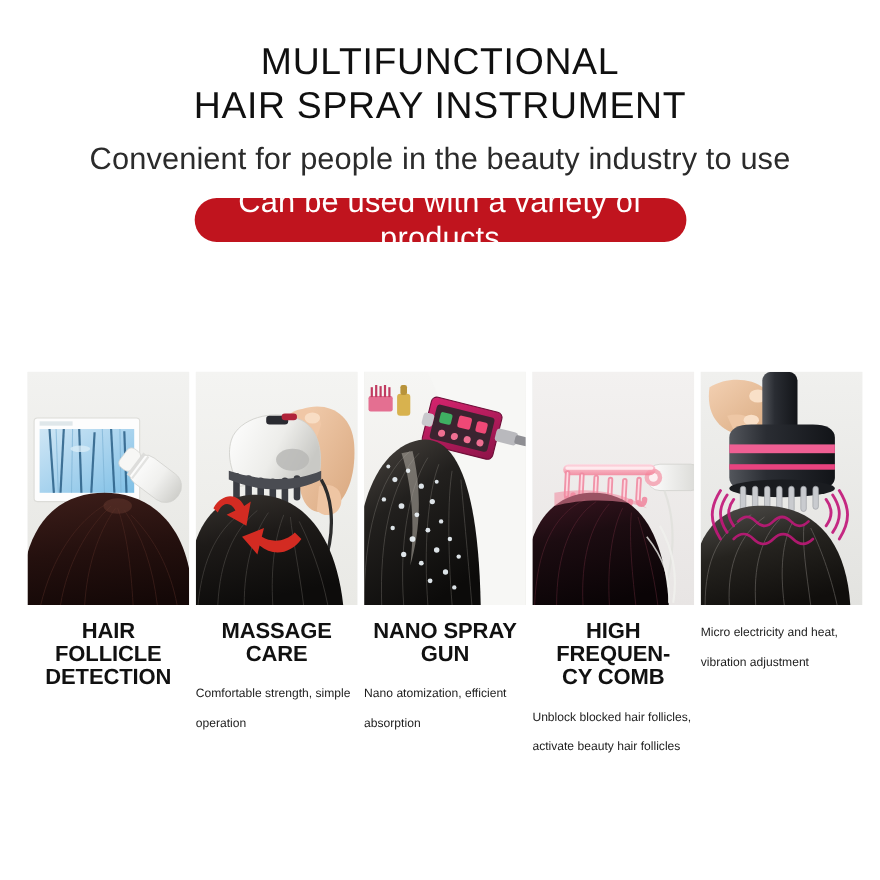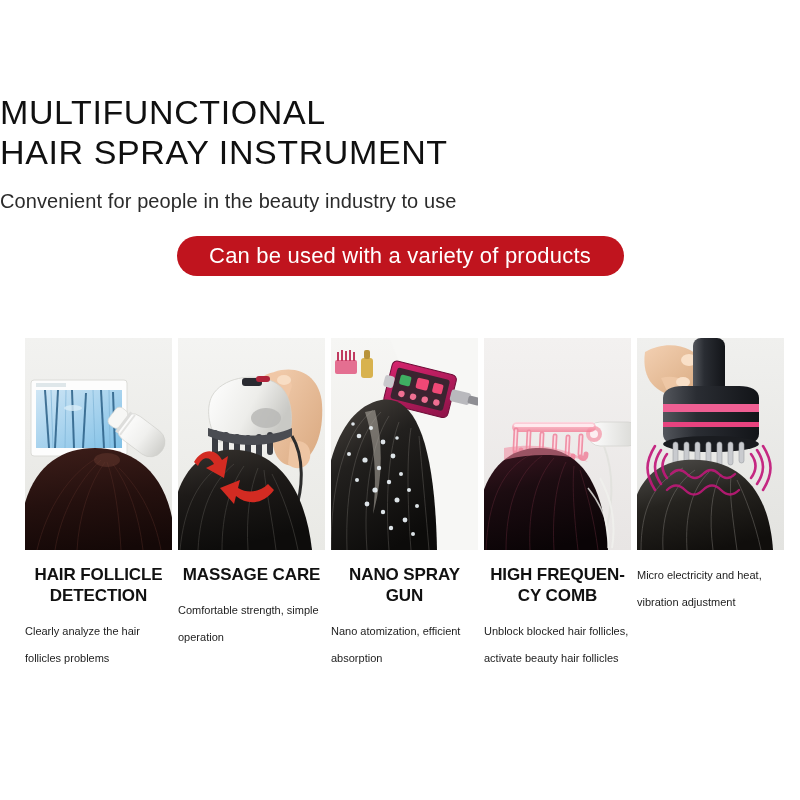--- a/index.html
+++ b/index.html
@@ -12,51 +12,52 @@
     background: #ffffff;
     font-family: "Liberation Sans", sans-serif;
     color: #1a1a1a;
     overflow: hidden;
     position: relative;
   }
 
   
   .header {
     width: 100%;
-    padding-top: 92px;
+    padding-top: 36px;
+    text-align: center;
   }
   .title-line {
     font-size: 34px;
     line-height: 40px;
     font-weight: 400;
     letter-spacing: 0.6px;
     color: #101010;
   }
   .subtitle {
     margin-top: 14px;
-    font-size: 20px;
+    font-size: 28px;
     line-height: 30px;
     font-weight: 400;
     color: #2b2b2b;
     letter-spacing: 0.1px;
   }
   .pill-wrap {
     margin-top: 20px;
     display: flex;
     justify-content: center;
   }
   .pill {
     width: 447px;
     height: 40px;
     border-radius: 22px;
     display: flex;
     align-items: center;
     justify-content: center;
     color: #ffffff;
-    font-size: 22px;
+    font-size: 28px;
     letter-spacing: 0.2px;
   }
 
   
   .grid {
     position: absolute;
     left: 25px;
     top: 338px;
     width: 750px;
     display: flex;
@@ -72,21 +73,21 @@
     height: 212px;
     overflow: hidden;
     position: relative;
     background: #efefed;
   }
   .photo svg { display: block; }
 
   .cap-title {
     margin-top: 14px;
     text-align: center;
-    font-size: 17px;
+    font-size: 20px;
     line-height: 21px;
     font-weight: 700;
     letter-spacing: -0.1px;
     color: #111111;
     white-space: pre-line;
   }
   .cap-body {
     margin-top: 12px;
     text-align: left;
     font-size: 11px;
@@ -169,21 +170,20 @@
           <path d="M52 212 C 54 178 64 146 80 124"></path>
           <path d="M96 212 C 94 176 90 146 82 124"></path>
           <path d="M118 212 C 114 178 104 148 88 126"></path>
           <path d="M136 212 C 130 180 116 152 94 130"></path>
         </g>
         <ellipse cx="82" cy="122" rx="13" ry="7" fill="#6b3c31" opacity="0.45"></ellipse>
       </svg>
     </div>
     <div class="cap-title">HAIR FOLLICLE
 DETECTION</div>
-    <div class="cap-body">Clearly analyze the hair follicles problems</div>
   </div>
 
   <div class="col">
     <div class="photo">
       <svg width="147" height="212" viewBox="0 0 147 212" xmlns="http://www.w3.org/2000/svg">
         <defs>
           <linearGradient id="g2bg" x1="0" y1="0" x2="0" y2="1">
             <stop offset="0" stop-color="#f4f4f2"></stop>
               <stop offset="1" stop-color="#e9e9e5"></stop>
           </linearGradient>

